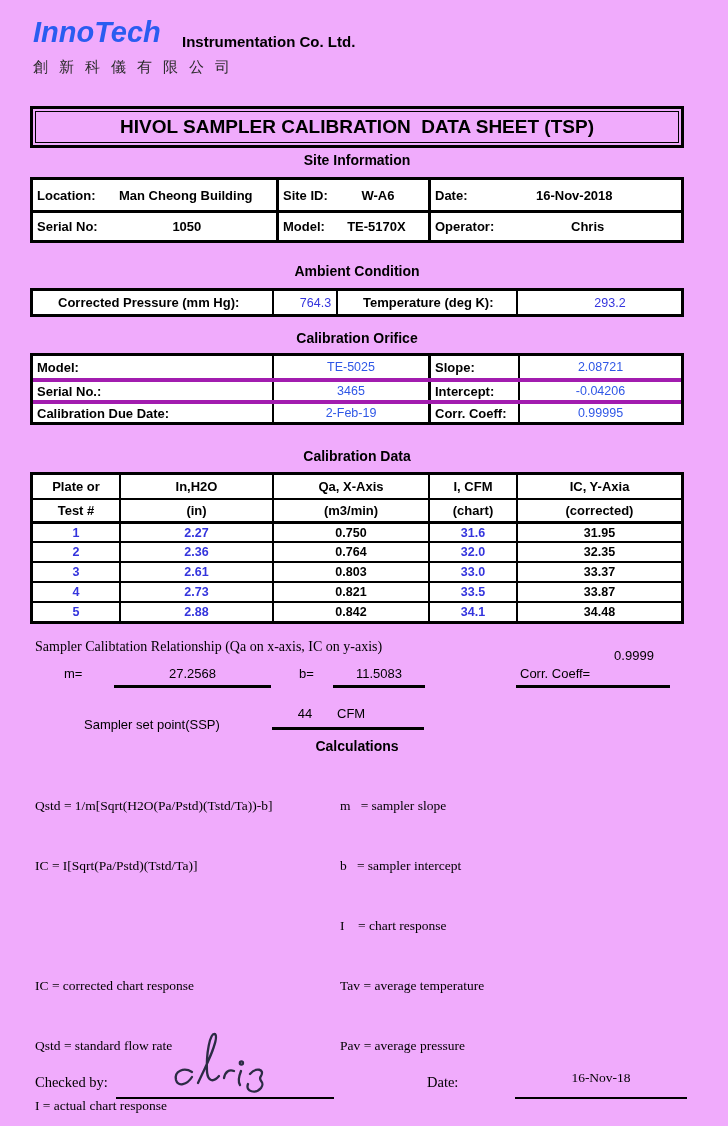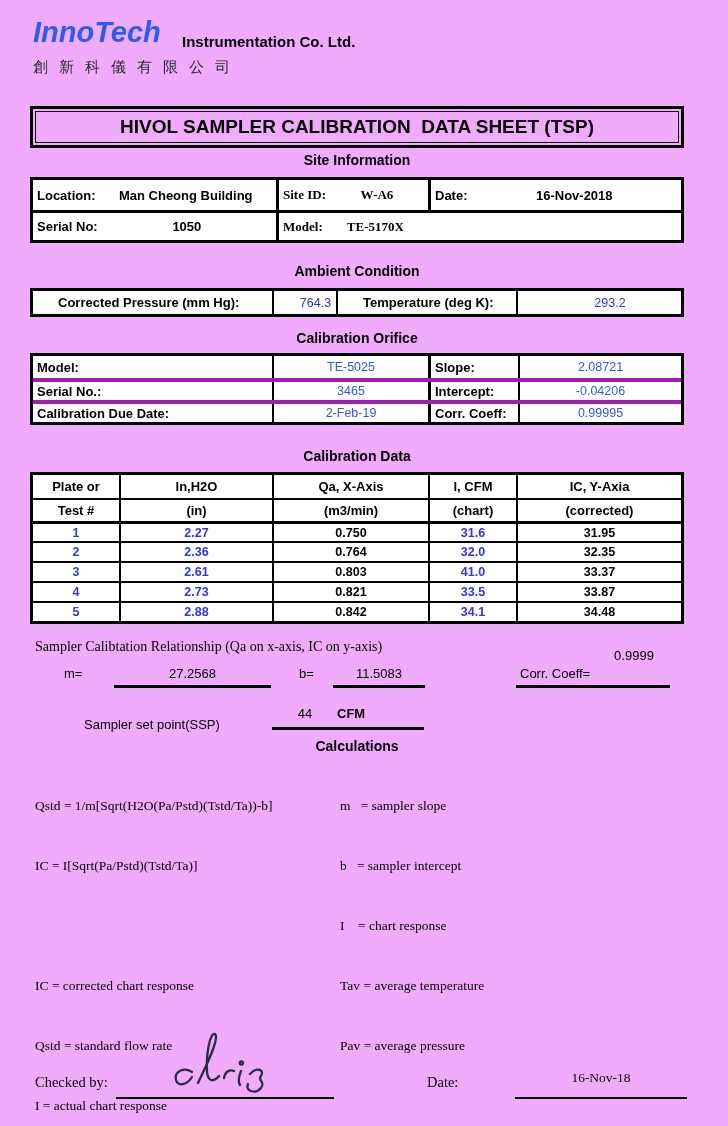--- a/index.html
+++ b/index.html
@@ -27,21 +27,21 @@
   #head-cal { top:448px; }  #head-calc { top:738px; }
 
   .tbl { position:absolute; left:30px; width:654px; border:3px solid #000; background:#fff; }
 
   
   .site-tbl { top:177px; }
   .site-row { display:flex; height:30px; }
   .site-row + .site-row { border-top:3px solid #000; }
   .site-cell { display:flex; align-items:center; height:100%; }
   .site-cell + .site-cell { border-left:3px solid #000; }
-  .sc1 { width:243px;border-radius:7px; } .sc2 { width:152px;font-family:Liberation Serif, serif; } .sc3 { flex:1; }
+  .sc1 { width:243px;border-radius:7px; } .sc2 { width:152px; } .sc3 { flex:1; }
   .flabel { font-weight:700; font-size:13px; padding-left:4px; white-space:nowrap; }
   .fvalue { flex:1; text-align:center; font-weight:700; font-size:13px; }
 
   
   .amb-tbl { top:288px; display:flex; height:29px; }
   .amb-cell { display:flex; align-items:center;padding-left:21px; }
   .amb-cell + .amb-cell { border-left:2px solid #000; }
   .ac1 { width:239px; } .ac2 { width:64px; justify-content:center; }
   .ac3 { width:180px; } .ac4 { flex:1; justify-content:center; }
 
@@ -82,21 +82,21 @@
   .rel-title { left:35px; top:639px; font-size:14px; }
   .relval { font-size:13px; }
   #m-label  { left:64px;  top:666px; }
   #m-value  { left:114px; top:666px; width:157px; text-align:center; }
   #b-label  { left:299px; top:666px; }
   #b-value  { left:333px; top:666px; width:92px;  text-align:center; }
   #corr-label { left:520px; top:666px; }
   #corr-value { left:598px; top:648px; width:72px; text-align:center; }
   #ssp-label { left:84px;  top:706px;margin-top:11px; }
   #ssp-value { left:272px; top:706px; width:66px; text-align:center; }
-  #ssp-unit  { left:337px; top:706px; font-weight:700; }
+  #ssp-unit  { left:337px; top:706px; font-weight:400; }
   .rule { position:absolute; height:3px; background:#000; }
   #rule-m    { left:114px; top:685px; width:157px; }
   #rule-b    { left:333px; top:685px; width:92px; }
   #rule-corr { left:516px; top:685px; width:154px; }
   #rule-ssp  { left:272px; top:727px; width:152px; }
 
   
   .calc-col { position:absolute; top:756px; font-family:"Liberation Serif", serif;
               font-size:13.5px; line-height:20px; white-space:pre; }
   #calc-left { left:35px; }  #calc-right { left:340px; }
@@ -141,20 +141,24 @@
     </div>
     <div class="site-row">
       <div class="site-cell sc1">
         <span class="flabel">Serial No:</span>
         <span class="fvalue">1050</span>
       </div>
       <div class="site-cell sc2">
         <span class="flabel">Model:</span>
         <span class="fvalue">TE-5170X</span>
       </div>
+      <div class="site-cell sc3">
+        <span class="flabel">Operator:</span>
+        <span class="fvalue">Chris</span>
+      </div>
     </div>
   </div>
 
   <div class="sec-head" id="head-amb">Ambient Condition</div>
   <div class="tbl amb-tbl">
     <div class="amb-cell ac1">
       <span class="flabel">Corrected Pressure (mm Hg):</span>
     </div>
     <div class="amb-cell ac2">
       <span class="blue-b vcal">764.3</span>
@@ -240,21 +244,21 @@
       <div class="cal-cell cw0">2</div>
       <div class="cal-cell cw1">2.36</div>
       <div class="cal-cell cw2">0.764</div>
       <div class="cal-cell cw3">32.0</div>
       <div class="cal-cell cw4">32.35</div>
     </div>
     <div class="cal-row d">
       <div class="cal-cell cw0">3</div>
       <div class="cal-cell cw1">2.61</div>
       <div class="cal-cell cw2">0.803</div>
-      <div class="cal-cell cw3">41.0</div>
+      <div class="cal-cell cw3">33.0</div>
       <div class="cal-cell cw4">33.37</div>
     </div>
     <div class="cal-row d">
       <div class="cal-cell cw0">4</div>
       <div class="cal-cell cw1">2.73</div>
       <div class="cal-cell cw2">0.821</div>
       <div class="cal-cell cw3">33.5</div>
       <div class="cal-cell cw4">33.87</div>
     </div>
     <div class="cal-row d">

